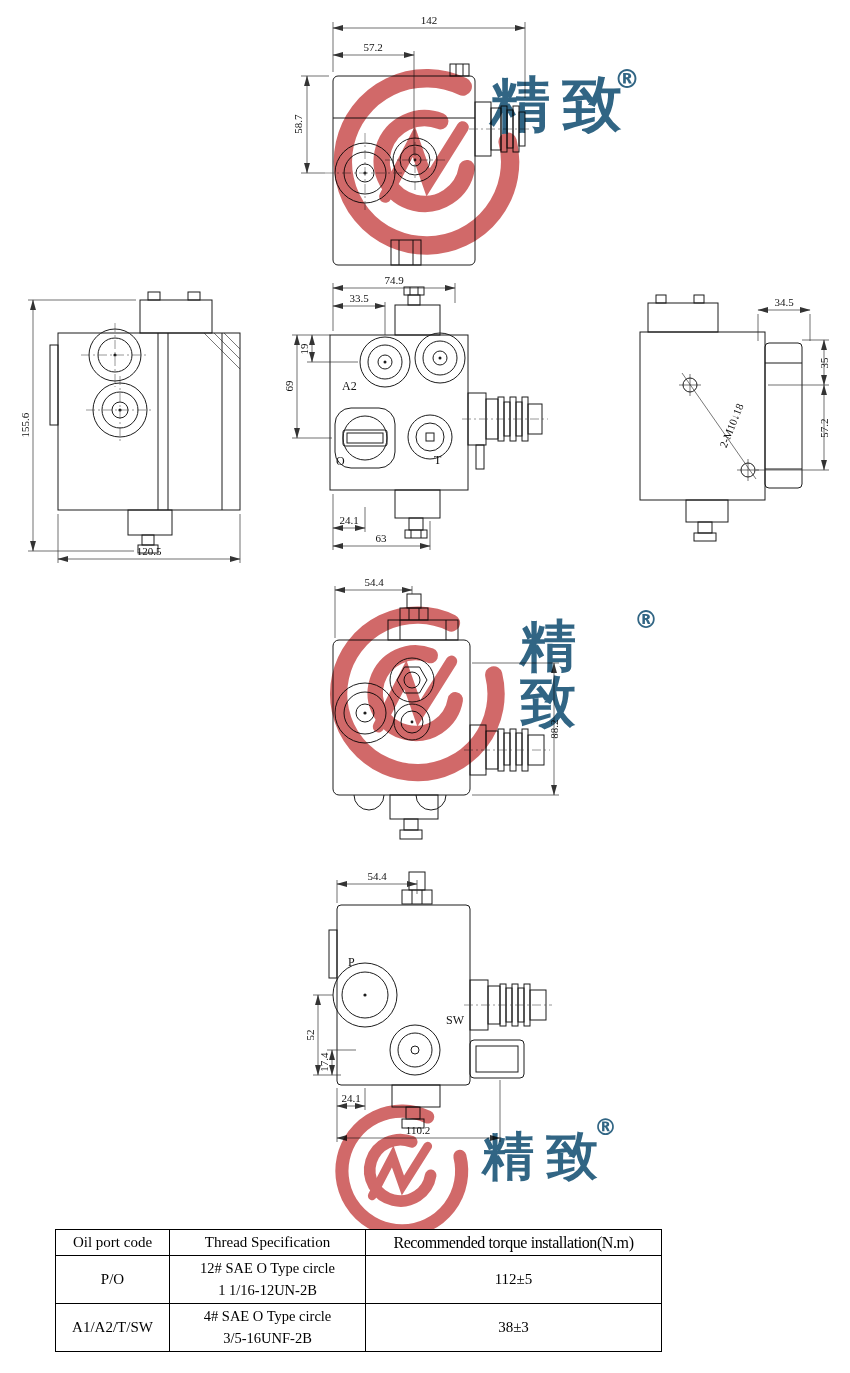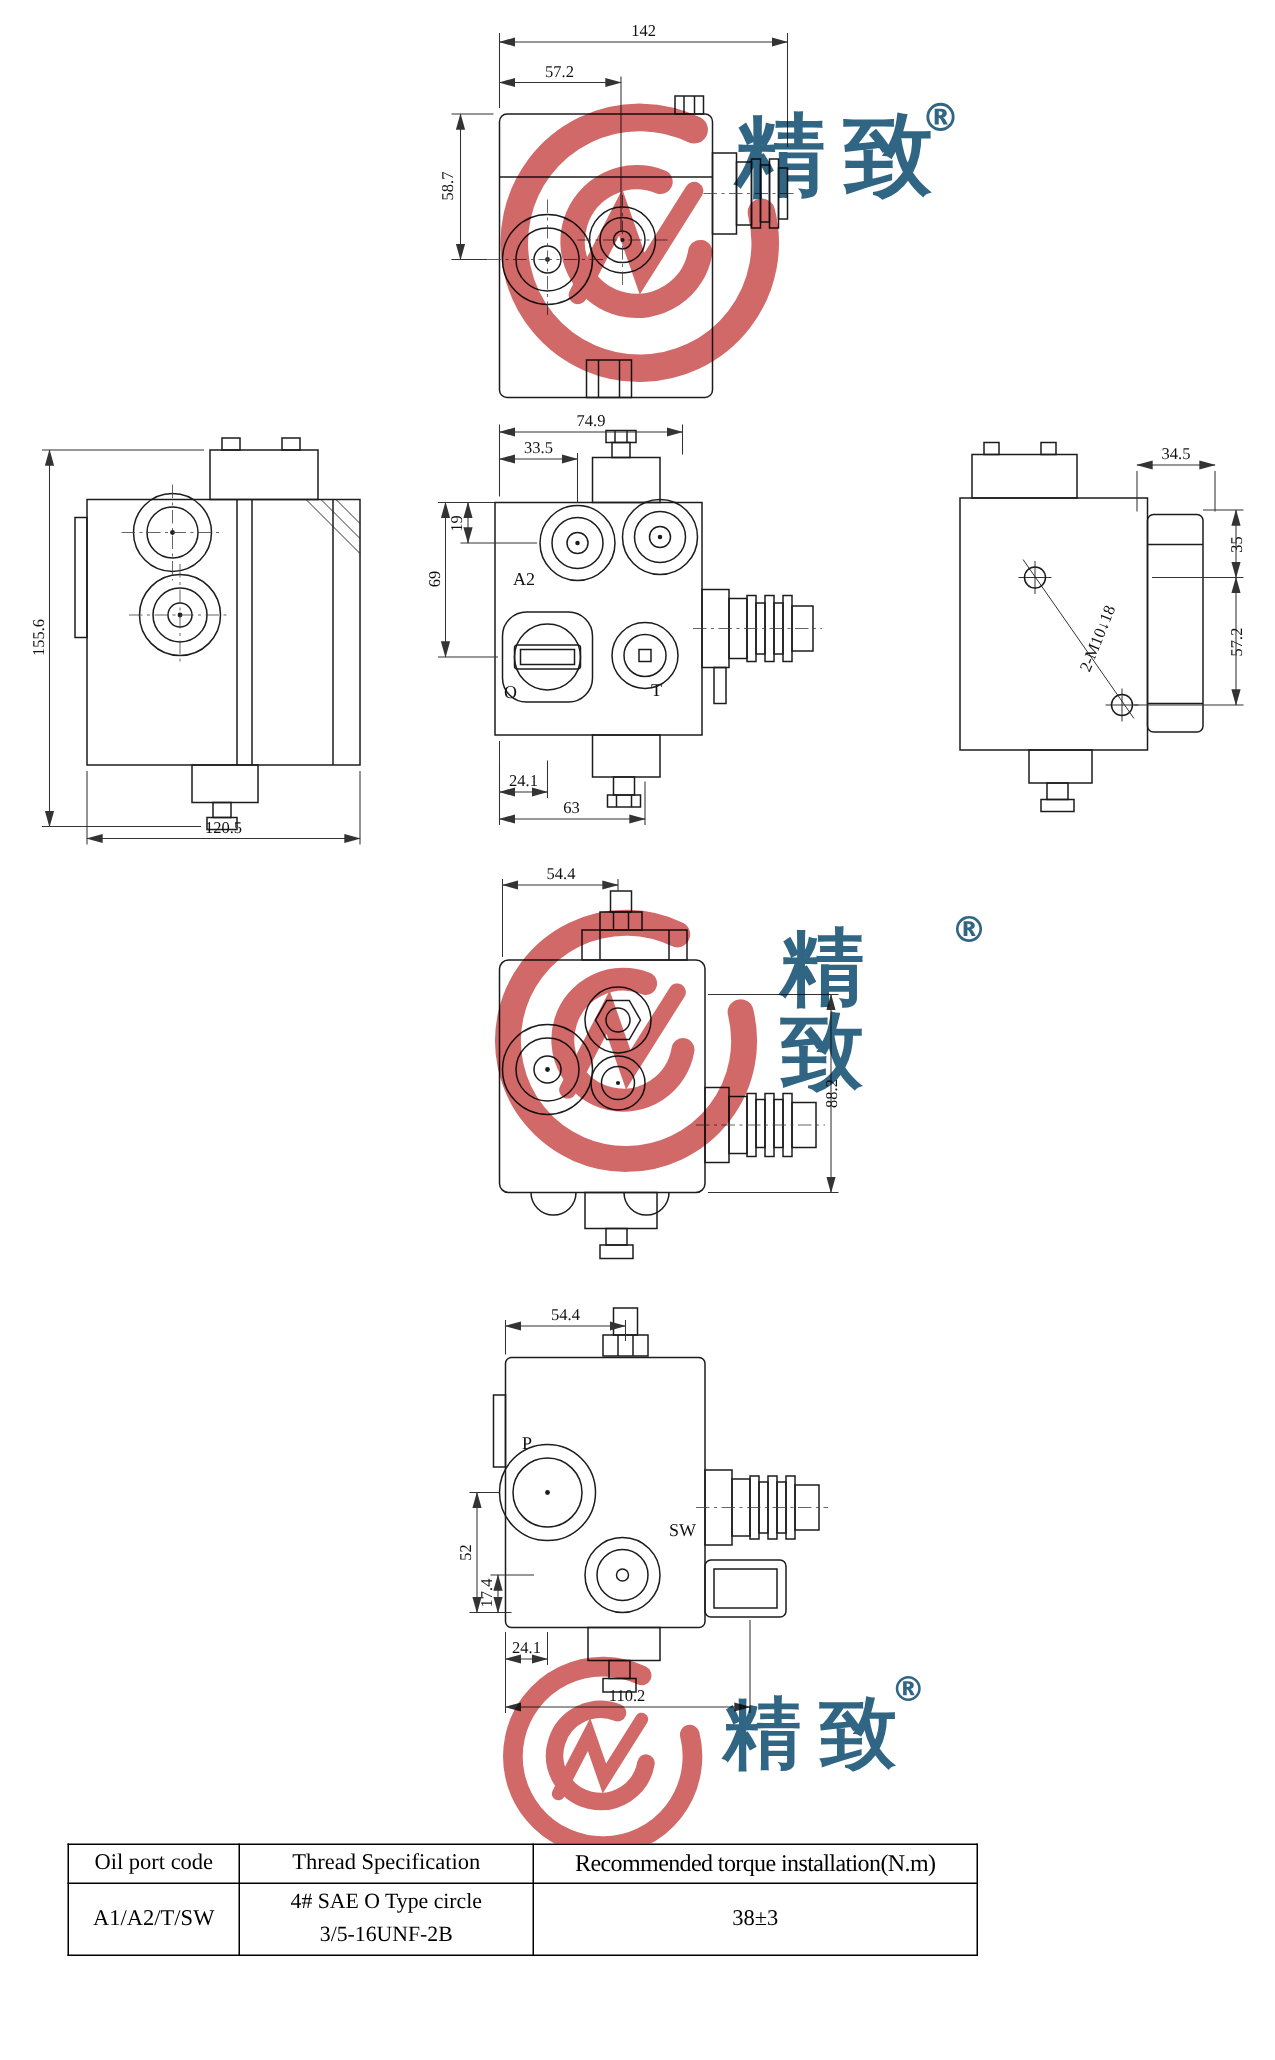--- a/index.html
+++ b/index.html
@@ -12,21 +12,21 @@
   .view .dimline{stroke:#333;stroke-width:.7;marker-start:url(#arr);marker-end:url(#arr)}
   .view .cl{stroke:#444;stroke-width:.55;stroke-dasharray:9 3 2 3}
   .view .thin{stroke-width:.6}
   .view .dot{fill:#1c1c1c;stroke:none}
   .view text{fill:#111;stroke:none;font-size:11px;font-family:"Liberation Serif",serif}
   .view text.port{font-size:12px}
   .wm{position:absolute;mix-blend-mode:multiply;opacity:.85;color:#0c4a6e;pointer-events:none}
   .wm svg{position:absolute;stroke:#c94f4f;fill:none;stroke-linecap:round}
   .wm-chars{position:absolute;font-weight:bold;letter-spacing:12px;line-height:1;font-family:"DejaVu Sans",sans-serif}
   .wm-reg{position:absolute;font-weight:bold;font-family:"DejaVu Sans",sans-serif}
-  .spec-table{position:absolute;left:45px;top:1229px}
+  .spec-table{position:absolute;left:55px;top:1229px}
   table{border-collapse:collapse;background:#fff}
   td{border:1.2px solid #000;text-align:center;vertical-align:middle;font-size:15px;padding:0 4px;font-family:"Liberation Serif",serif}
   .hdr td{height:26px}
   .body-row td{height:48px}
   .cond{font-size:16px;letter-spacing:-.4px}
   .thread div{font-size:14.5px;line-height:1.5}
 </style>
 </head>
 <body>
 
@@ -362,20 +362,28 @@
           <col style="width:196px">
           <col style="width:296px">
         </colgroup>
       <tbody>
           <tr class="hdr">
         <td>Oil port code</td>
         <td>Thread Specification</td>
         <td class="cond">Recommended torque installation(N.m)</td>
       </tr>
       <tr class="body-row">
+        <td>P/O</td>
+        <td class="thread">
+          <div>12# SAE O Type circle</div>
+          <div>1 1/16-12UN-2B</div>
+        </td>
+        <td>112±5</td>
+      </tr>
+      <tr class="body-row">
         <td>A1/A2/T/SW</td>
         <td class="thread">
           <div>4# SAE O Type circle</div>
           <div>3/5-16UNF-2B</div>
         </td>
         <td>38±3</td>
       </tr>
     </tbody>
       </table>
   </div>

